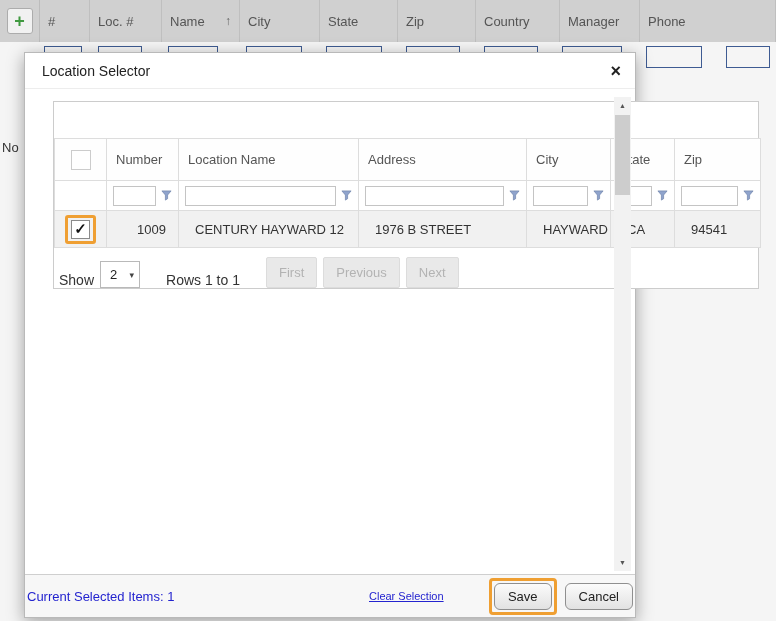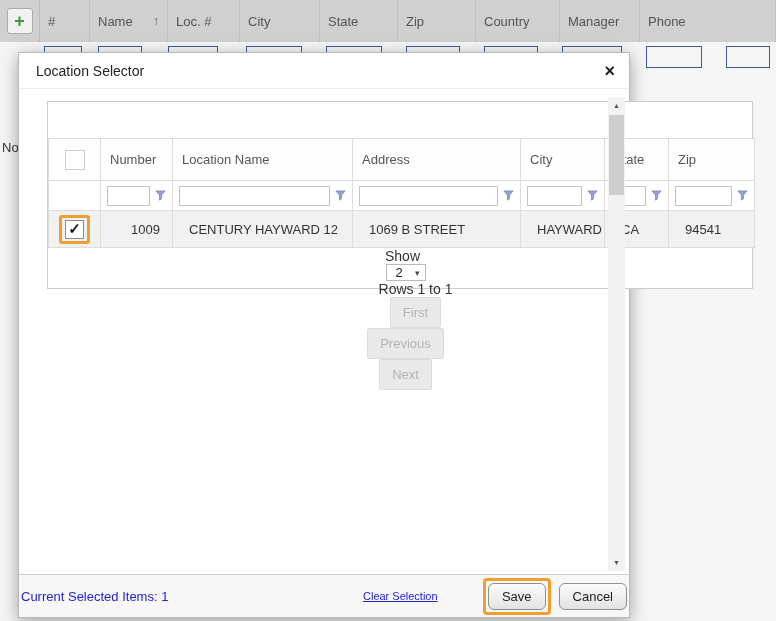--- a/index.html
+++ b/index.html
@@ -13,21 +13,21 @@
   .add-btn { width:26px; height:26px; background:#fbfbfb; border:1px solid #b2b2b2; border-radius:3px; color:#3f9e3f; font-size:18px; font-weight:bold; line-height:22px; text-align:center; cursor:pointer; }
   .bg-col { display:flex; align-items:center; padding-left:8px; border-right:1px solid #c6c6c6; color:#555; font-size:13px; overflow:hidden; white-space:nowrap; }
   .sort-arrow { margin-left:auto; margin-right:8px; color:#666; font-size:12px; }
   .bg-filterrow { position:absolute; top:42px; left:0; width:776px; height:30px; background:#ffffff; z-index:1; }
   .bg-filter-box { position:absolute; top:4px; height:22px; border:1px solid #3d5c96; background:#fff; }
   .bg-note { position:absolute; top:140px; left:2px; font-size:13px; color:#333; z-index:1; }
 
   .overlay { position:absolute; inset:0; background:rgba(80,80,80,0.06); z-index:5; }
 
   
-  .modal { position:absolute; left:18px; top:52px; width:612px; height:566px; background:#fff; border:1px solid #b9b9b9; box-shadow:0 4px 16px rgba(0,0,0,0.35); z-index:10; display:flex; flex-direction:column; }
+  .modal { position:absolute; left:24px; top:52px; width:612px; height:566px; background:#fff; border:1px solid #b9b9b9; box-shadow:0 4px 16px rgba(0,0,0,0.35); z-index:10; display:flex; flex-direction:column; }
   .modal-header { height:36px; display:flex; align-items:center; padding:0 14px 0 17px; border-bottom:1px solid #ededed; }
   .modal-title { font-size:14px; color:#222; }
   .modal-close { margin-left:auto; font-size:18px; font-weight:bold; color:#222; cursor:pointer; line-height:18px; }
   .modal-body { flex:1; position:relative; }
 
   .grid { position:absolute; left:28px; top:12px; width:706px; border:1px solid #cccccc; background:#fff; }
   table { width:100%; border-collapse:collapse; table-layout:fixed;margin-top:36px; }
   th, td { border:1px solid #dddddd; }
   thead th { height:42px; font-weight:normal; font-size:13px; color:#555; text-align:left; padding-left:9px; background:#fefefe; }
   thead th.chk { padding:0; text-align:center; }
@@ -35,21 +35,21 @@
   .filter-row td { height:30px; background:#fff; padding:0; }
   .filter-cell { display:flex; align-items:center; gap:5px; padding:0 6px; }
   .filter-input { flex:1; height:20px; border:1px solid #c4c4c4; min-width:0; outline:none; font-size:12px; padding:0 3px; }
   .funnel { flex:0 0 auto; display:block; cursor:pointer; }
   .data-row td { height:37px; background:#f1f1f1; font-size:13px; color:#333; padding-left:16px; }
   .data-row td.chk { padding:0; text-align:center; }
   .data-row td.num { text-align:right; padding-right:12px; padding-left:0; }
   .hl { display:inline-block; border:3px solid #ef9f32; border-radius:3px; padding:2px 3px; vertical-align:middle; }
   .row-checkbox { width:19px; height:19px; border:1px solid #8a8a8a; background:#fff; display:flex; align-items:center; justify-content:center; font-size:15px; font-weight:bold; color:#111; cursor:pointer; }
 
-  .pagination { display:flex; align-items:center; height:40px; padding-left:5px; font-size:14px; color:#333; background:#fff;flex-direction:column; }
+  .pagination { display:flex; align-items:flex-end; height:40px; padding-left:5px; font-size:14px; color:#333; background:#fff; }
   .pagesize { display:flex; align-items:center; width:40px; height:27px; border:1px solid #b9b9b9; background:#fff; margin-left:6px; cursor:pointer; }
   .pagesize .val { flex:1; padding-left:9px; font-size:13px; color:#222; }
   .pagesize .arr { font-size:9px; color:#444; padding-right:5px; }
   .rows-label { margin-left:26px; }
   .pg-btn { margin-left:6px; padding:7px 12px; background:#e9e9e9; border:1px solid #dcdcdc; color:#b3b3b3; font-size:13px; border-radius:2px; cursor:default; }
   .pg-btn.first { margin-left:26px; }
 
   .scrollbar { position:absolute; right:4px; top:8px; width:17px; height:474px; background:#f2f2f2; }
   .scroll-arrow { position:absolute; left:0; width:17px; height:17px; display:flex; align-items:center; justify-content:center; font-size:7px; color:#555; cursor:pointer; }
   .scroll-arrow.up { top:0; }
@@ -68,26 +68,26 @@
 
 <div class="page">
 
   <div class="bg-header">
     <div class="bg-addcell">
       <button class="add-btn"><span>+</span></button>
     </div>
     <div class="bg-col" style="width:50px">
         <span>#</span>
       </div>
+    <div class="bg-col" style="width:72px">
+        <span>Loc. #</span>
+      </div>
     <div class="bg-col" style="width:78px">
         <span>Name</span>
         <span class="sort-arrow">↑</span>
-      </div>
-    <div class="bg-col" style="width:72px">
-        <span>Loc. #</span>
       </div>
     <div class="bg-col" style="width:80px">
         <span>City</span>
       </div>
     <div class="bg-col" style="width:78px">
         <span>State</span>
       </div>
     <div class="bg-col" style="width:78px">
         <span>Zip</span>
       </div>
@@ -202,21 +202,21 @@
           </thead>
           <tbody>
             <tr class="data-row">
               <td class="chk">
                 <span class="hl"><span class="row-checkbox">
                       <span>✓</span>
                     </span></span>
               </td>
               <td class="num">1009</td>
               <td>CENTURY HAYWARD 12</td>
-              <td>1069 B STREET</td>
+              <td>1976 B STREET</td>
               <td>HAYWARD</td>
               <td>CA</td>
               <td>94541</td>
             </tr>
           </tbody>
         </table>
 
         <div class="pagination">
           <span>Show</span>
           <div class="pagesize">

